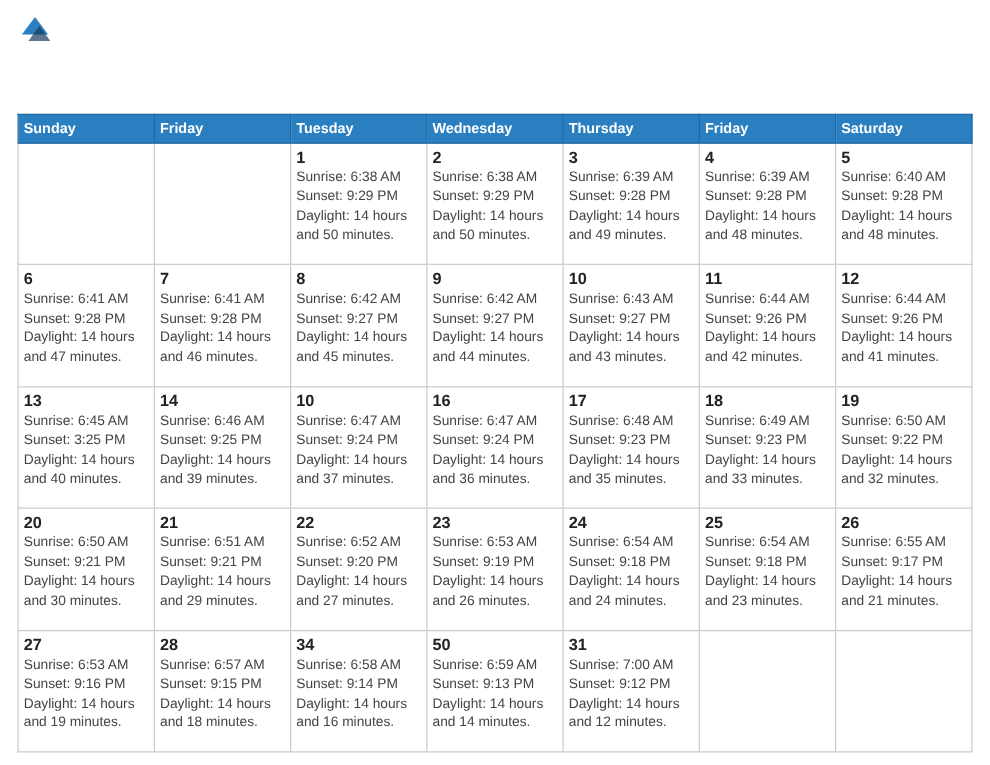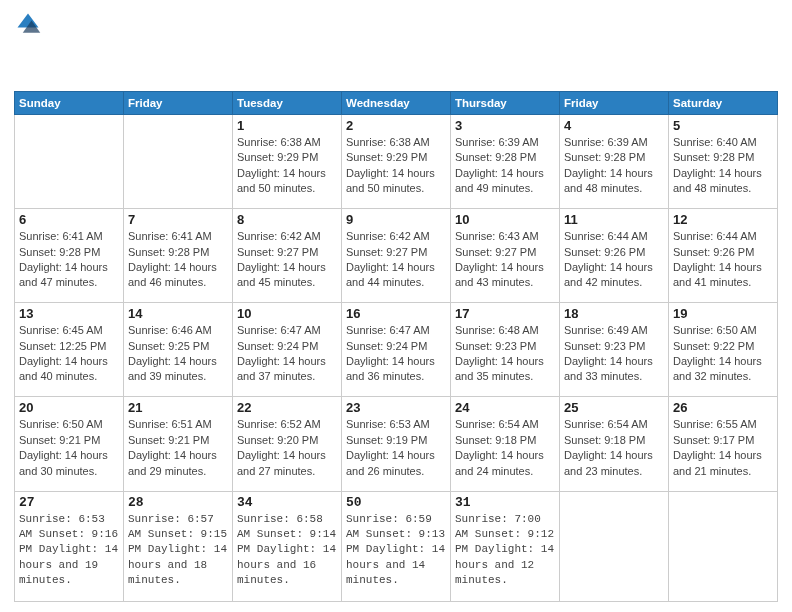--- a/index.html
+++ b/index.html
@@ -73,21 +73,20 @@
       border: 1px solid #ccc;
       vertical-align: top;
       padding: 3px 4px;
       font-size: 9.5px;
       color: #333;
       background: #fff;
       height: 86px;
     }
     .calendar tr:last-child td {
       height: 80px;
-      font-family: Liberation Mono, monospace;
     }
     .day-num {
       font-size: 13px;
       font-weight: bold;
       color: #222;
       display: block;
       margin-bottom: 2px;
     }
     .cell-info {
       font-size: 11px;
@@ -205,21 +204,21 @@
             <span class="day-num">12</span>
             <div class="cell-info">Sunrise: 6:44 AM
 Sunset: 9:26 PM
 Daylight: 14 hours and 41 minutes.</div>
           </td>
         </tr>
         <tr>
           <td>
             <span class="day-num">13</span>
             <div class="cell-info">Sunrise: 6:45 AM
-Sunset: 12:25 PM
+Sunset: 3:25 PM
 Daylight: 14 hours and 40 minutes.</div>
           </td>
           <td>
             <span class="day-num">14</span>
             <div class="cell-info">Sunrise: 6:46 AM
 Sunset: 9:25 PM
 Daylight: 14 hours and 39 minutes.</div>
           </td>
           <td>
             <span class="day-num">10</span>

